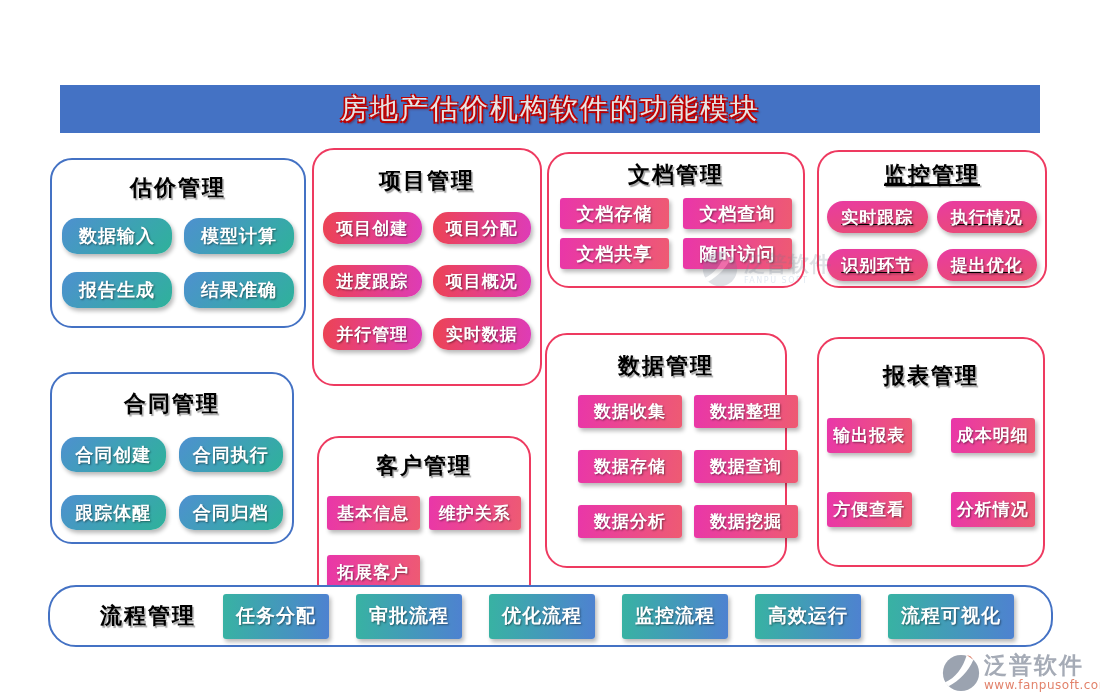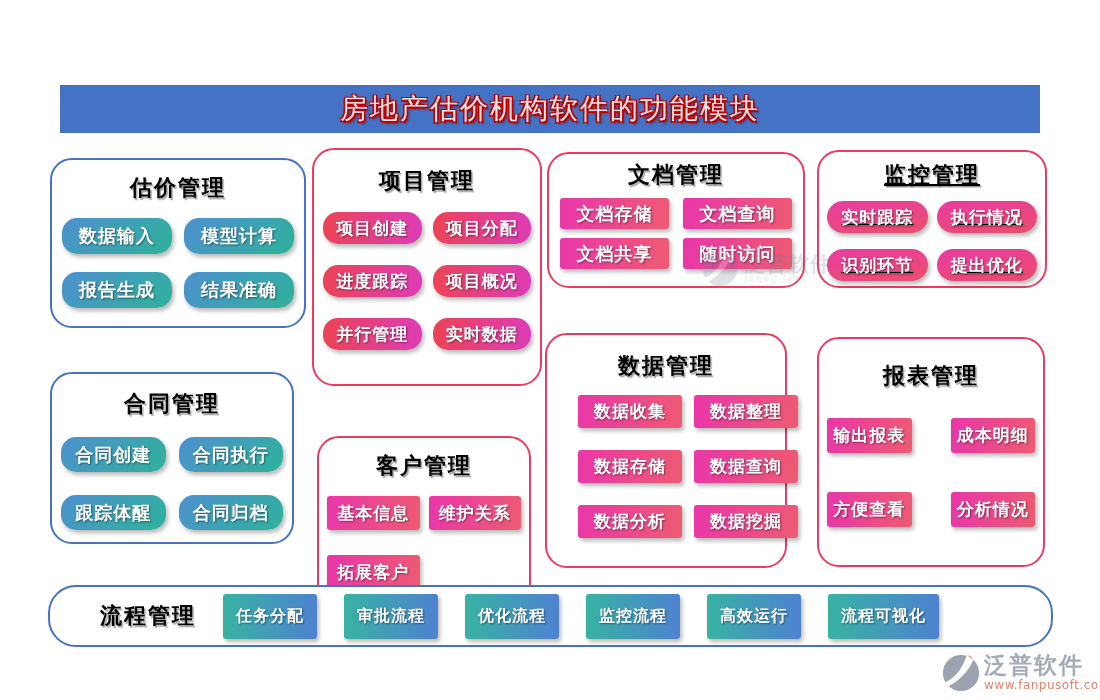--- a/index.html
+++ b/index.html
@@ -86,21 +86,21 @@
   
   .process-bar{
     position:absolute;left:48px;top:585px;width:1005px;height:62px;background:#fff;
     border:2px solid #4472C4;border-radius:28px;box-sizing:border-box;
     display:flex;align-items:center;padding-left:50px;
   }
   .process-title{
     font-size:22px;font-weight:bold;color:#000;letter-spacing:2px;white-space:nowrap;
     text-shadow:1.5px 1.5px 1px rgba(0,0,0,.35);
   }
-  .process-bar .btn{height:37px;padding:4px 13px;margin-left:27px;font-size:16px;}
+  .process-bar .btn{height:37px;padding:4px 13px;margin-left:27px;font-size:19px;}
 
   
   .watermark{
     position:absolute;left:701px;top:250px;display:flex;align-items:center;gap:5px;
     opacity:.22;z-index:6;pointer-events:none;
   }
   .wm-name{font-size:21px;font-weight:bold;color:#6f7a8c;letter-spacing:1px;line-height:1.1;}
   .wm-sub{font-size:8px;color:#7d9cc4;letter-spacing:1.5px;}
 
   

